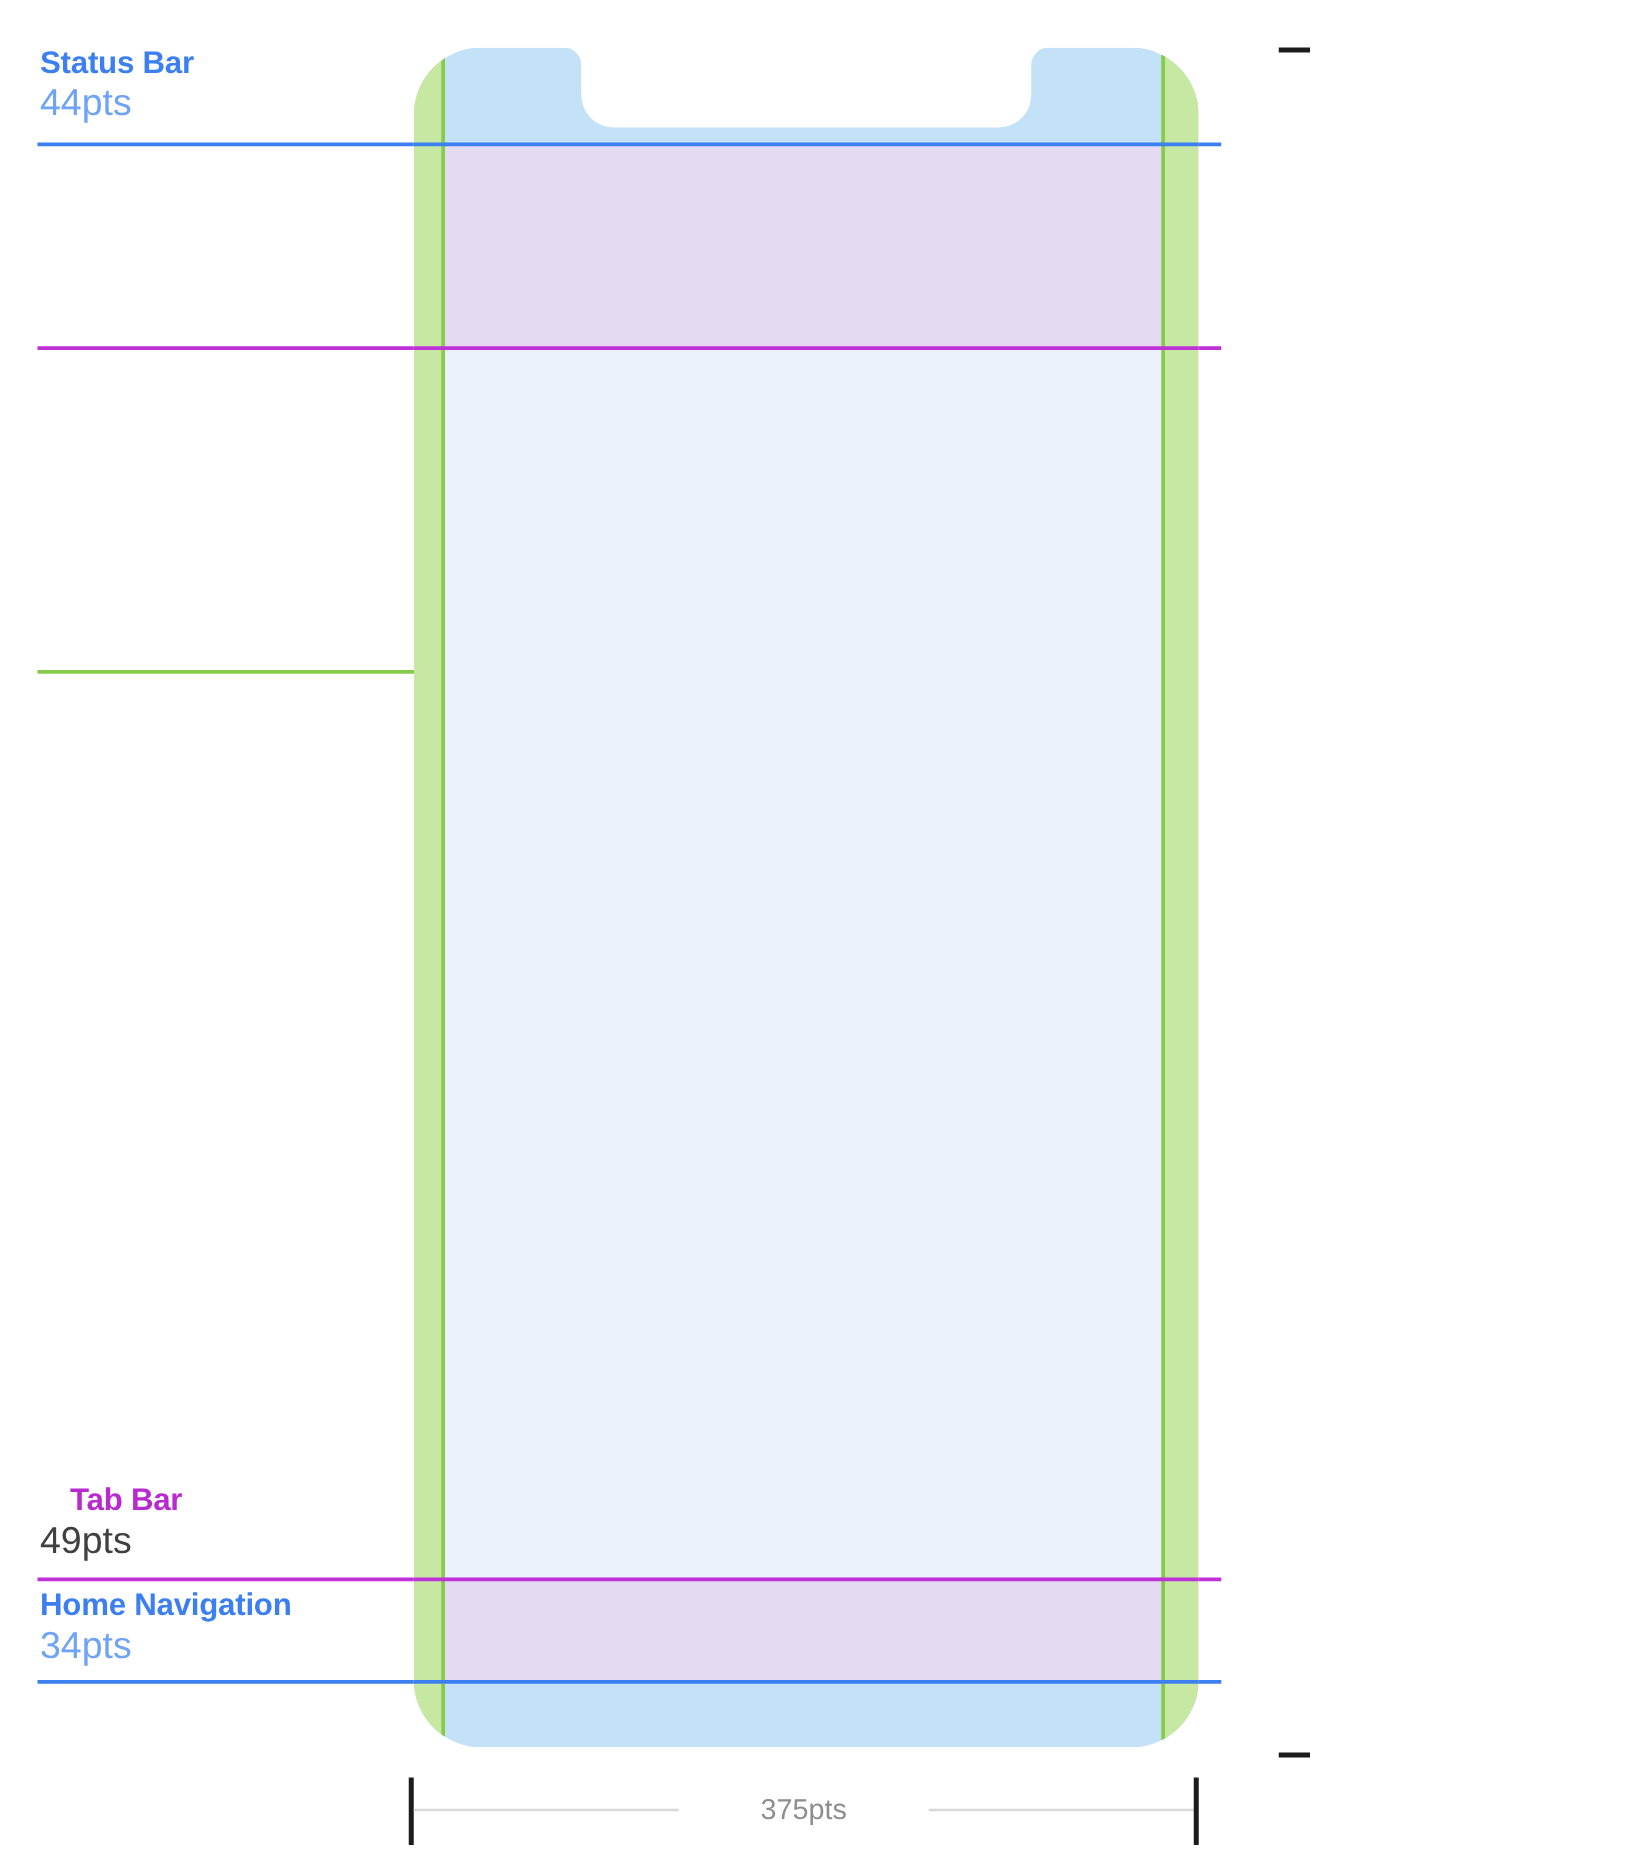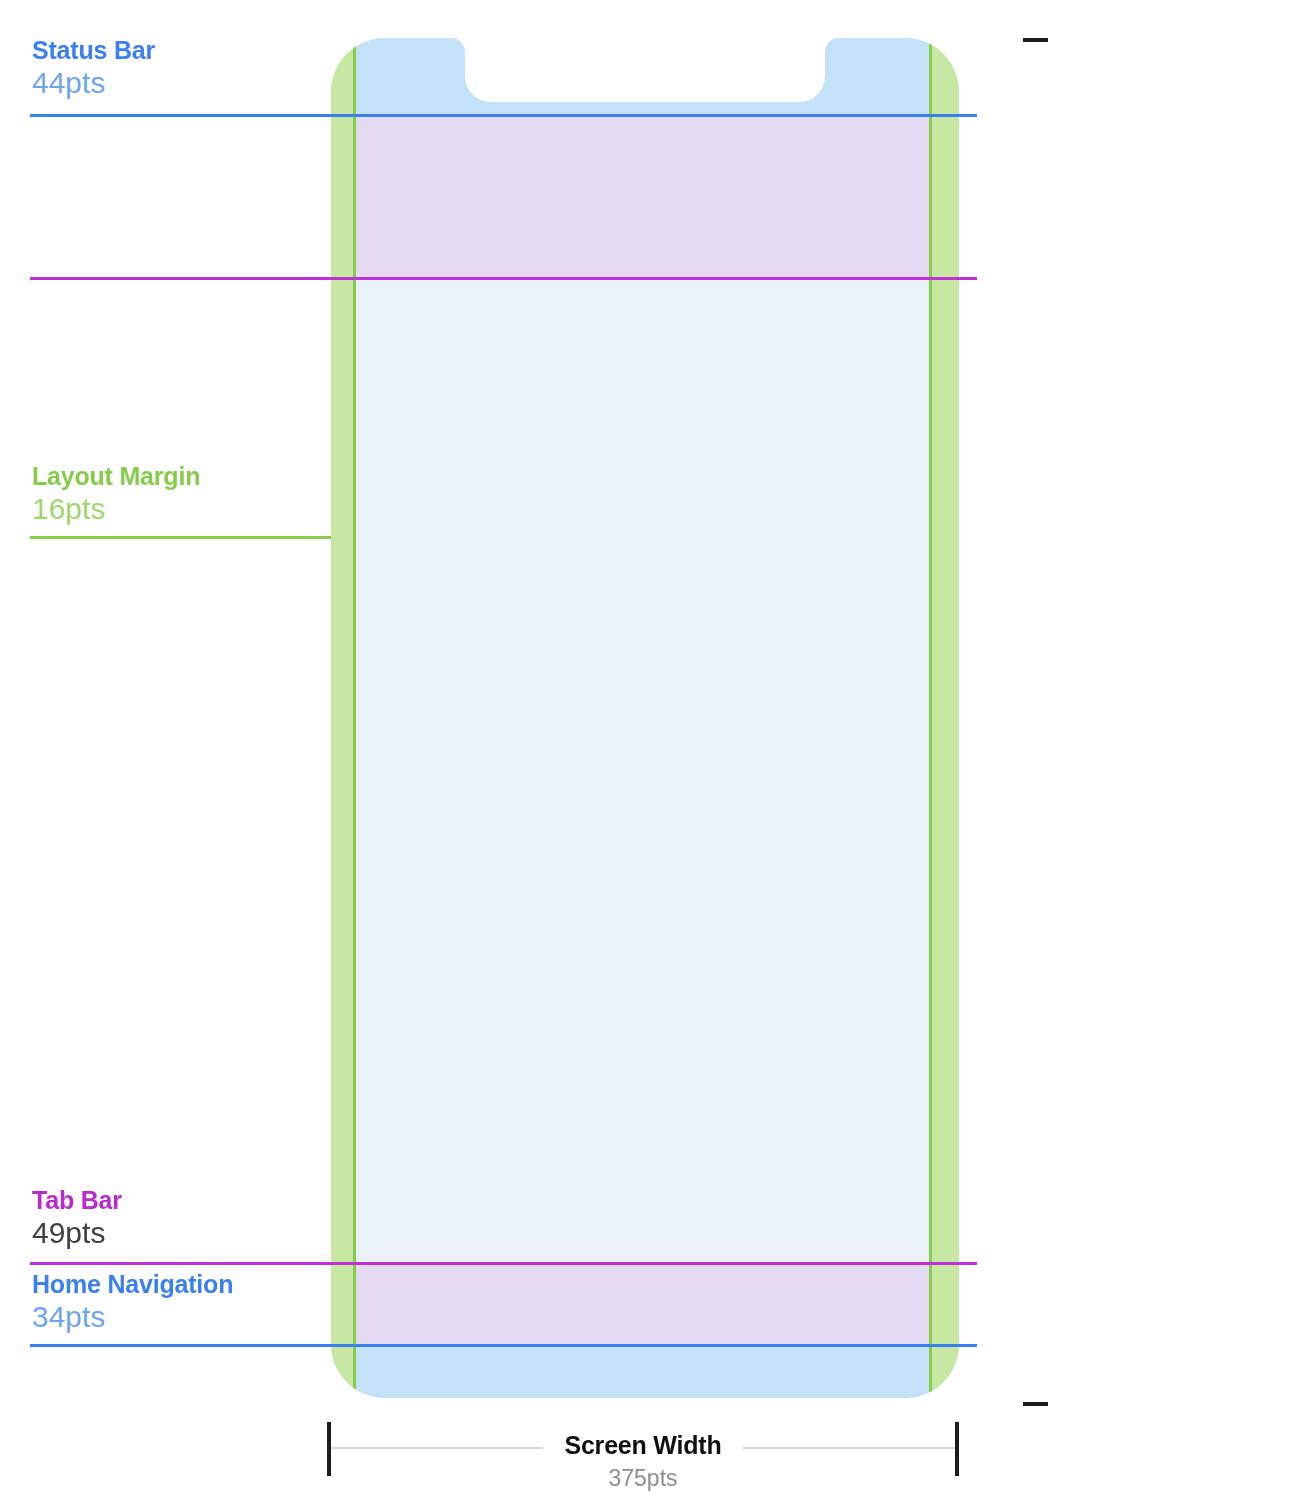--- a/index.html
+++ b/index.html
@@ -36,21 +36,21 @@
     font-weight: 400;
     line-height: 30px;
     margin-top: 3px;
   }
   .lb-status .label-title { color: #3b7ff0; }
   .lb-status .label-value { color: #6fa3f5; }
   .lb-nav .label-title    { color: #b82ad0; }
   .lb-nav .label-value    { color: #c062dd; }
   .lb-margin .label-title { color: #86cc4a; }
   .lb-margin .label-value { color: #9dd76e; }
-  .lb-tab .label-title    { color: #b82ad0; }
+  .lb-tab .label-title    { color: #b82ad0; margin-left: 24px; }
   .lb-tab .label-value    { color: #404040; }
   .lb-home .label-title   { color: #3b7ff0; }
   .lb-home .label-value   { color: #6fa3f5; }
 
   
   .leader {
     position: absolute;
     height: 3px;
   }
   .leader.blue   { background: #3b7ff0; }
@@ -199,24 +199,20 @@
 <body>
 
 <div id="canvas">
 
   <div class="label-block lb-status" style="top:35px;">
     <div class="label-title">Status Bar</div>
     <div class="label-value">44pts</div>
   </div>
 
 
-  <div class="label-block lb-margin" style="top:461px;">
-    <div class="label-title">Layout Margin</div>
-    <div class="label-value">16pts</div>
-  </div>
 
   <div class="label-block lb-tab" style="top:1185px;">
     <div class="label-title">Tab Bar</div>
     <div class="label-value">49pts</div>
   </div>
 
   <div class="label-block lb-home" style="top:1269px;">
     <div class="label-title">Home Navigation</div>
     <div class="label-value">34pts</div>
   </div>
@@ -262,21 +258,20 @@
     <div class="cap bottom"></div>
   </div>
 
   <div id="dim-width">
     <div class="cap left"></div>
     <div class="rail l"></div>
     <div class="rail r"></div>
     <div class="cap right"></div>
   </div>
   <div id="width-text">
-    <div class="dim-title">Screen Width</div>
     <div class="dim-value">375pts</div>
   </div>
 
   <svg width="0" height="0" style="position:absolute;" aria-hidden="true">
     <defs>
       <clipPath id="phoneClip" clipPathUnits="userSpaceOnUse">
         <path d="
           M 0,54
           A 54,54 0 0 1 54,0
           L 120,0

